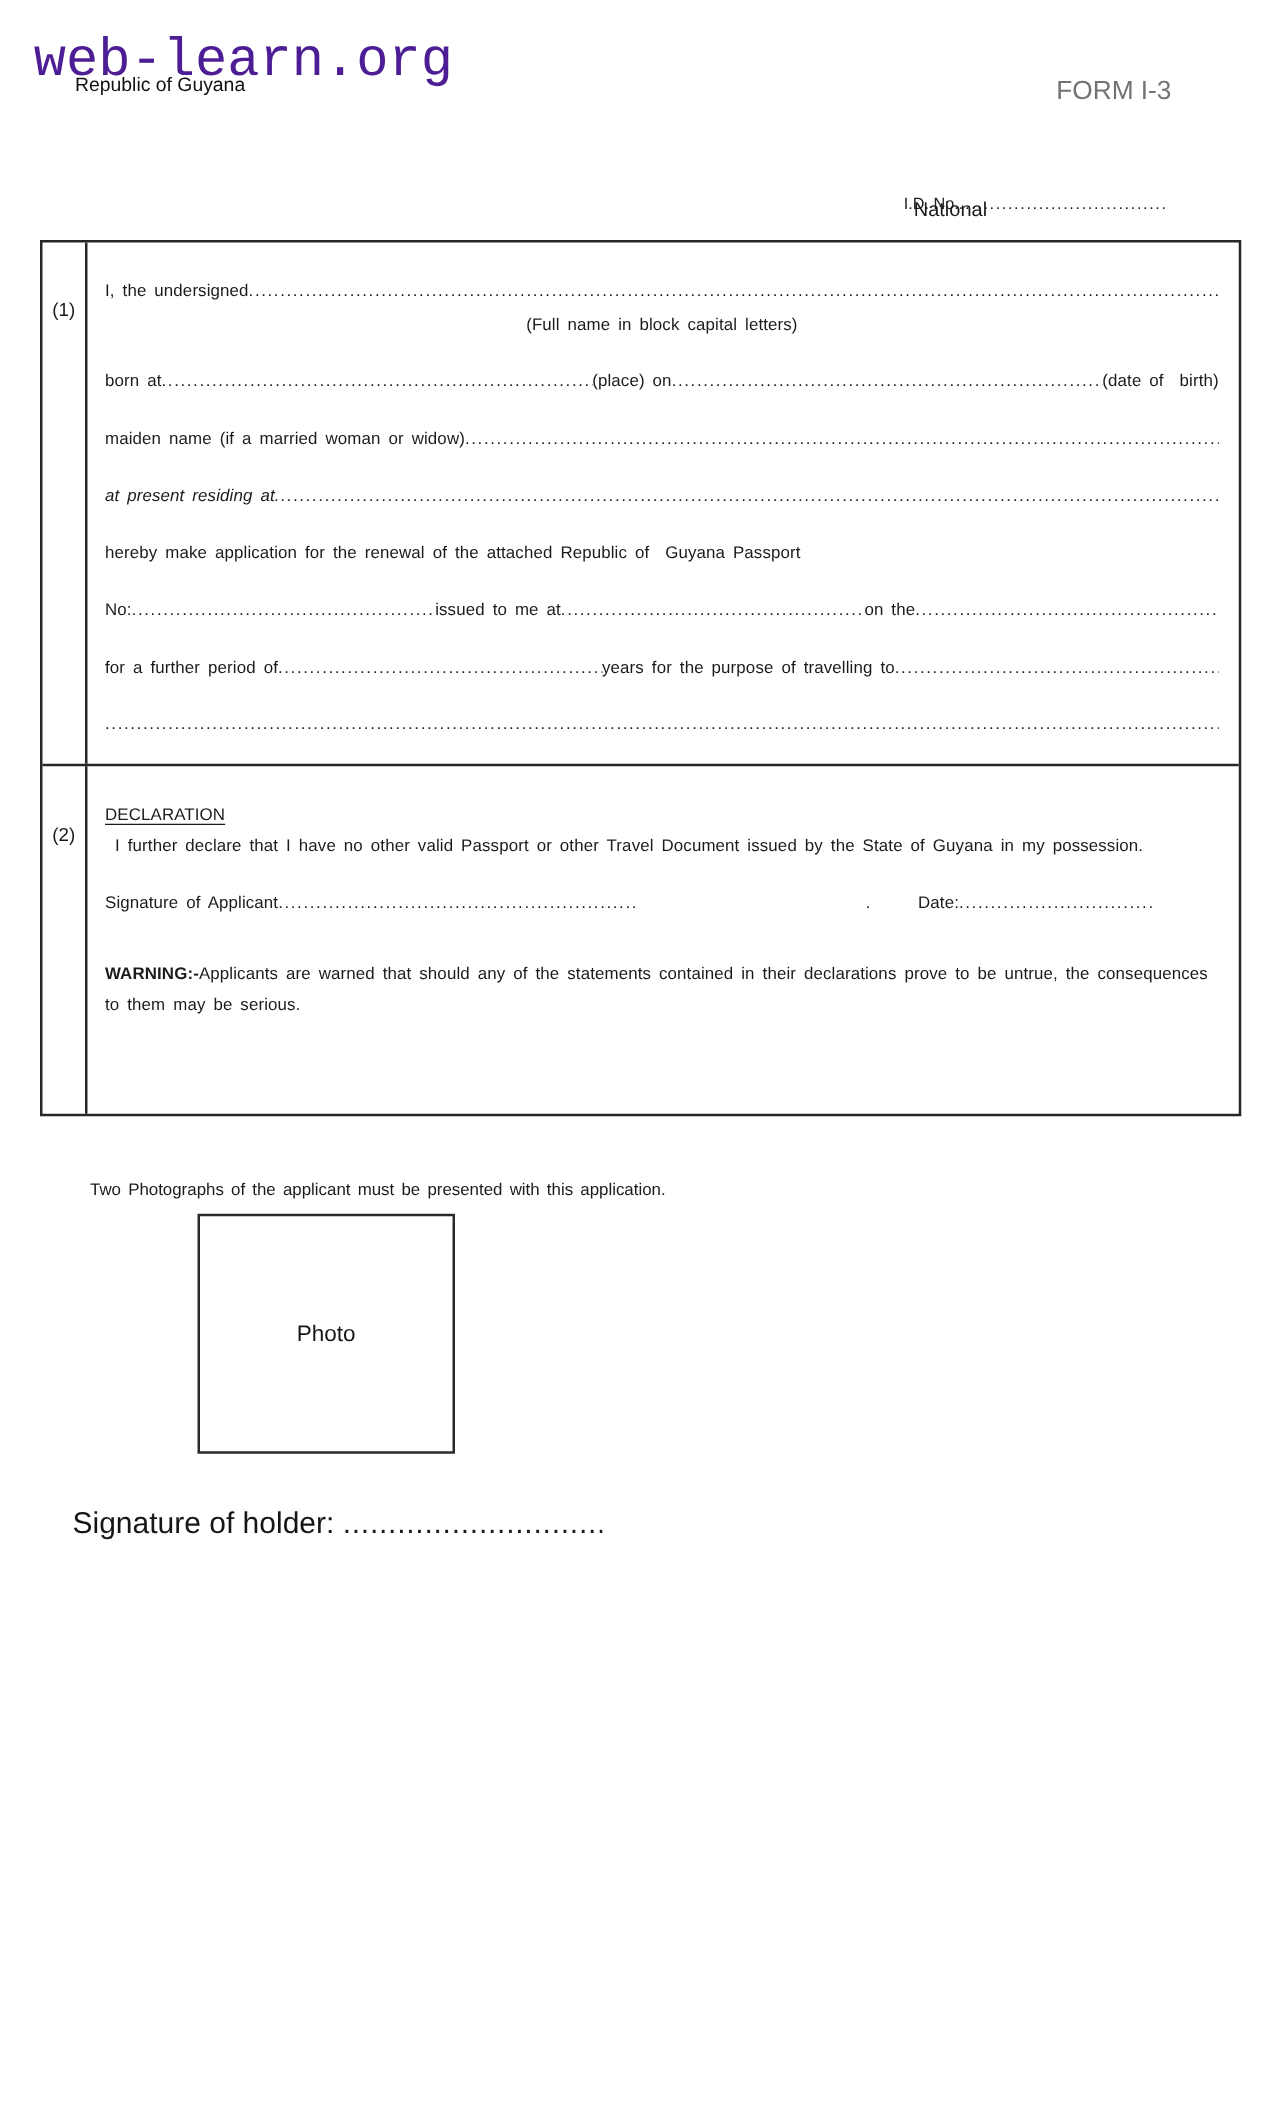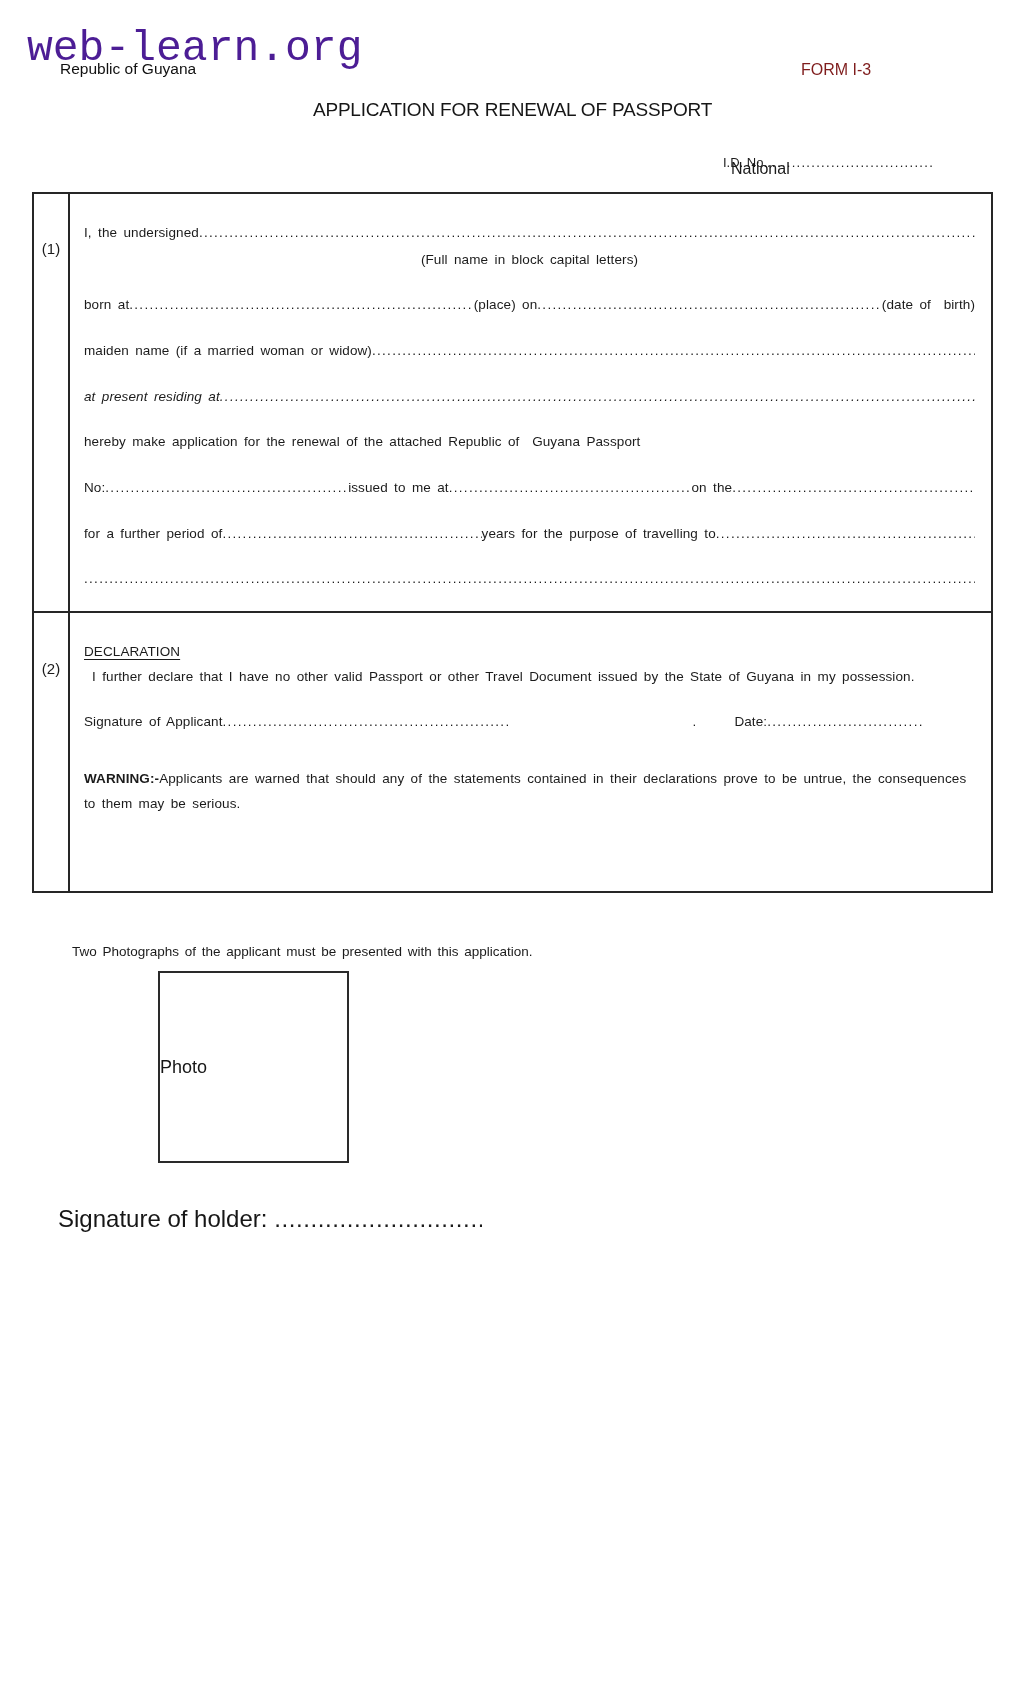--- a/index.html
+++ b/index.html
@@ -3,21 +3,21 @@
 <meta charset="utf-8">
 <style>
   html,body{margin:0;padding:0;background:#ffffff;}
   .page{position:relative;width:1025px;height:1689px;background:#ffffff;overflow:hidden;
         font-family:"Liberation Sans","DejaVu Sans",sans-serif;color:#1b1b1b;}
 
   
   .logo{position:absolute;left:27px;top:24px;font-family:"Liberation Mono","DejaVu Sans Mono",monospace;
         font-size:43px;color:#4c1d95;white-space:nowrap;z-index:1;}
   .country{position:absolute;left:60px;top:60px;font-size:15.5px;color:#111;z-index:2;}
-  .form-no{position:absolute;left:801px;top:61px;font-size:16px;color:#7f1d1d;}
+  .form-no{position:absolute;left:845px;top:61px;font-size:21px;color:#737373;}
   .title{position:absolute;left:0;right:0;top:99px;text-align:center;font-size:19px;
          letter-spacing:-0.2px;color:#161616;}
   .national{position:absolute;left:731px;top:129px;font-size:16px;margin-top:31px;}
   .idline{position:absolute;left:723px;top:155px;font-size:13px;display:flex;align-items:baseline;width:212px;}
   .idline .lead{flex:1;}
 
   
   .formtable{position:absolute;left:32px;top:192px;width:961px;height:701px;
              border:2px solid #262626;box-sizing:border-box;display:flex;flex-direction:column;}
   .trow{display:flex;box-sizing:border-box;}
@@ -48,38 +48,37 @@
   .sigrow{margin-top:26px;display:flex;align-items:baseline;line-height:16px;}
   .sig-dots{width:285px;flex:none;}
   .lone-dot{margin-left:185px;flex:none;}
   .date-grp{margin-left:38px;display:flex;align-items:baseline;flex:none;}
   .date-dots{width:155px;flex:none;}
   .warning{margin-top:36px;line-height:25px;}
   .warning strong{letter-spacing:0.1px;}
 
   
   .photos-note{position:absolute;left:72px;top:944px;font-size:13.5px;word-spacing:2px;}
-  .photo-box{position:absolute;left:158px;top:971px;width:191px;height:192px;
+  .photo-box{position:absolute;left:158px;top:971px;width:206px;height:192px;
              border:2px solid #2a2a2a;box-sizing:border-box;display:flex;
-             align-items:center;}
+             align-items:center;justify-content:center;}
   .photo-label{font-size:18px;color:#161616;}
   .holder-line{position:absolute;left:58px;top:1205px;font-size:24px;display:flex;
                align-items:baseline;width:424px;color:#161616;}
   .holder-line .lbl{white-space:pre;flex:none;}
   .holder-line .lead{flex:1;letter-spacing:0.6px;}
 </style>
 </head>
 <body>
 
 <div class="page">
 
   <div class="logo">web-learn.org</div>
   <div class="country">Republic of Guyana</div>
   <div class="form-no">FORM I-3</div>
-  <div class="title">APPLICATION FOR RENEWAL OF PASSPORT</div>
   <div class="national">National</div>
   <div class="idline">
     <span class="lbl">I.D. No. </span>
     <span class="lead">..............................................................................................................................................................................................................................................................................</span>
   </div>
 
   <div class="formtable">
 
     <div class="trow trow1">
       <div class="numcell">

